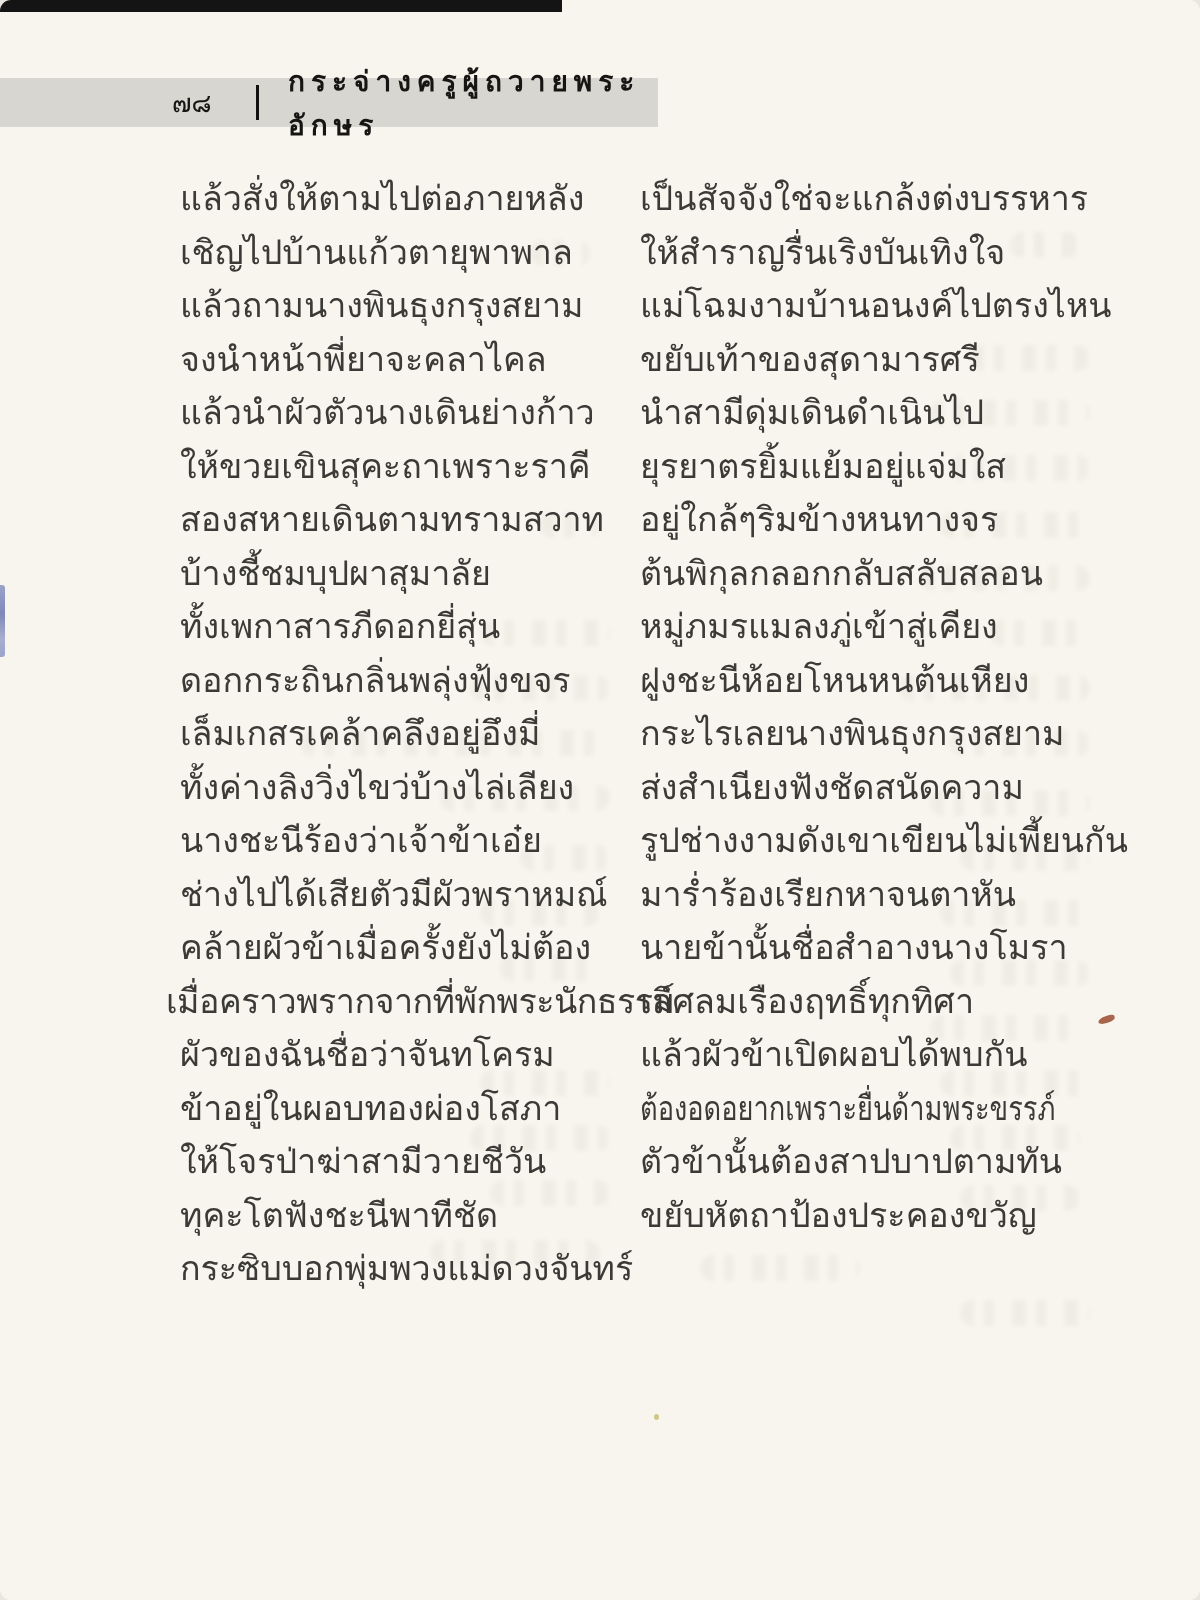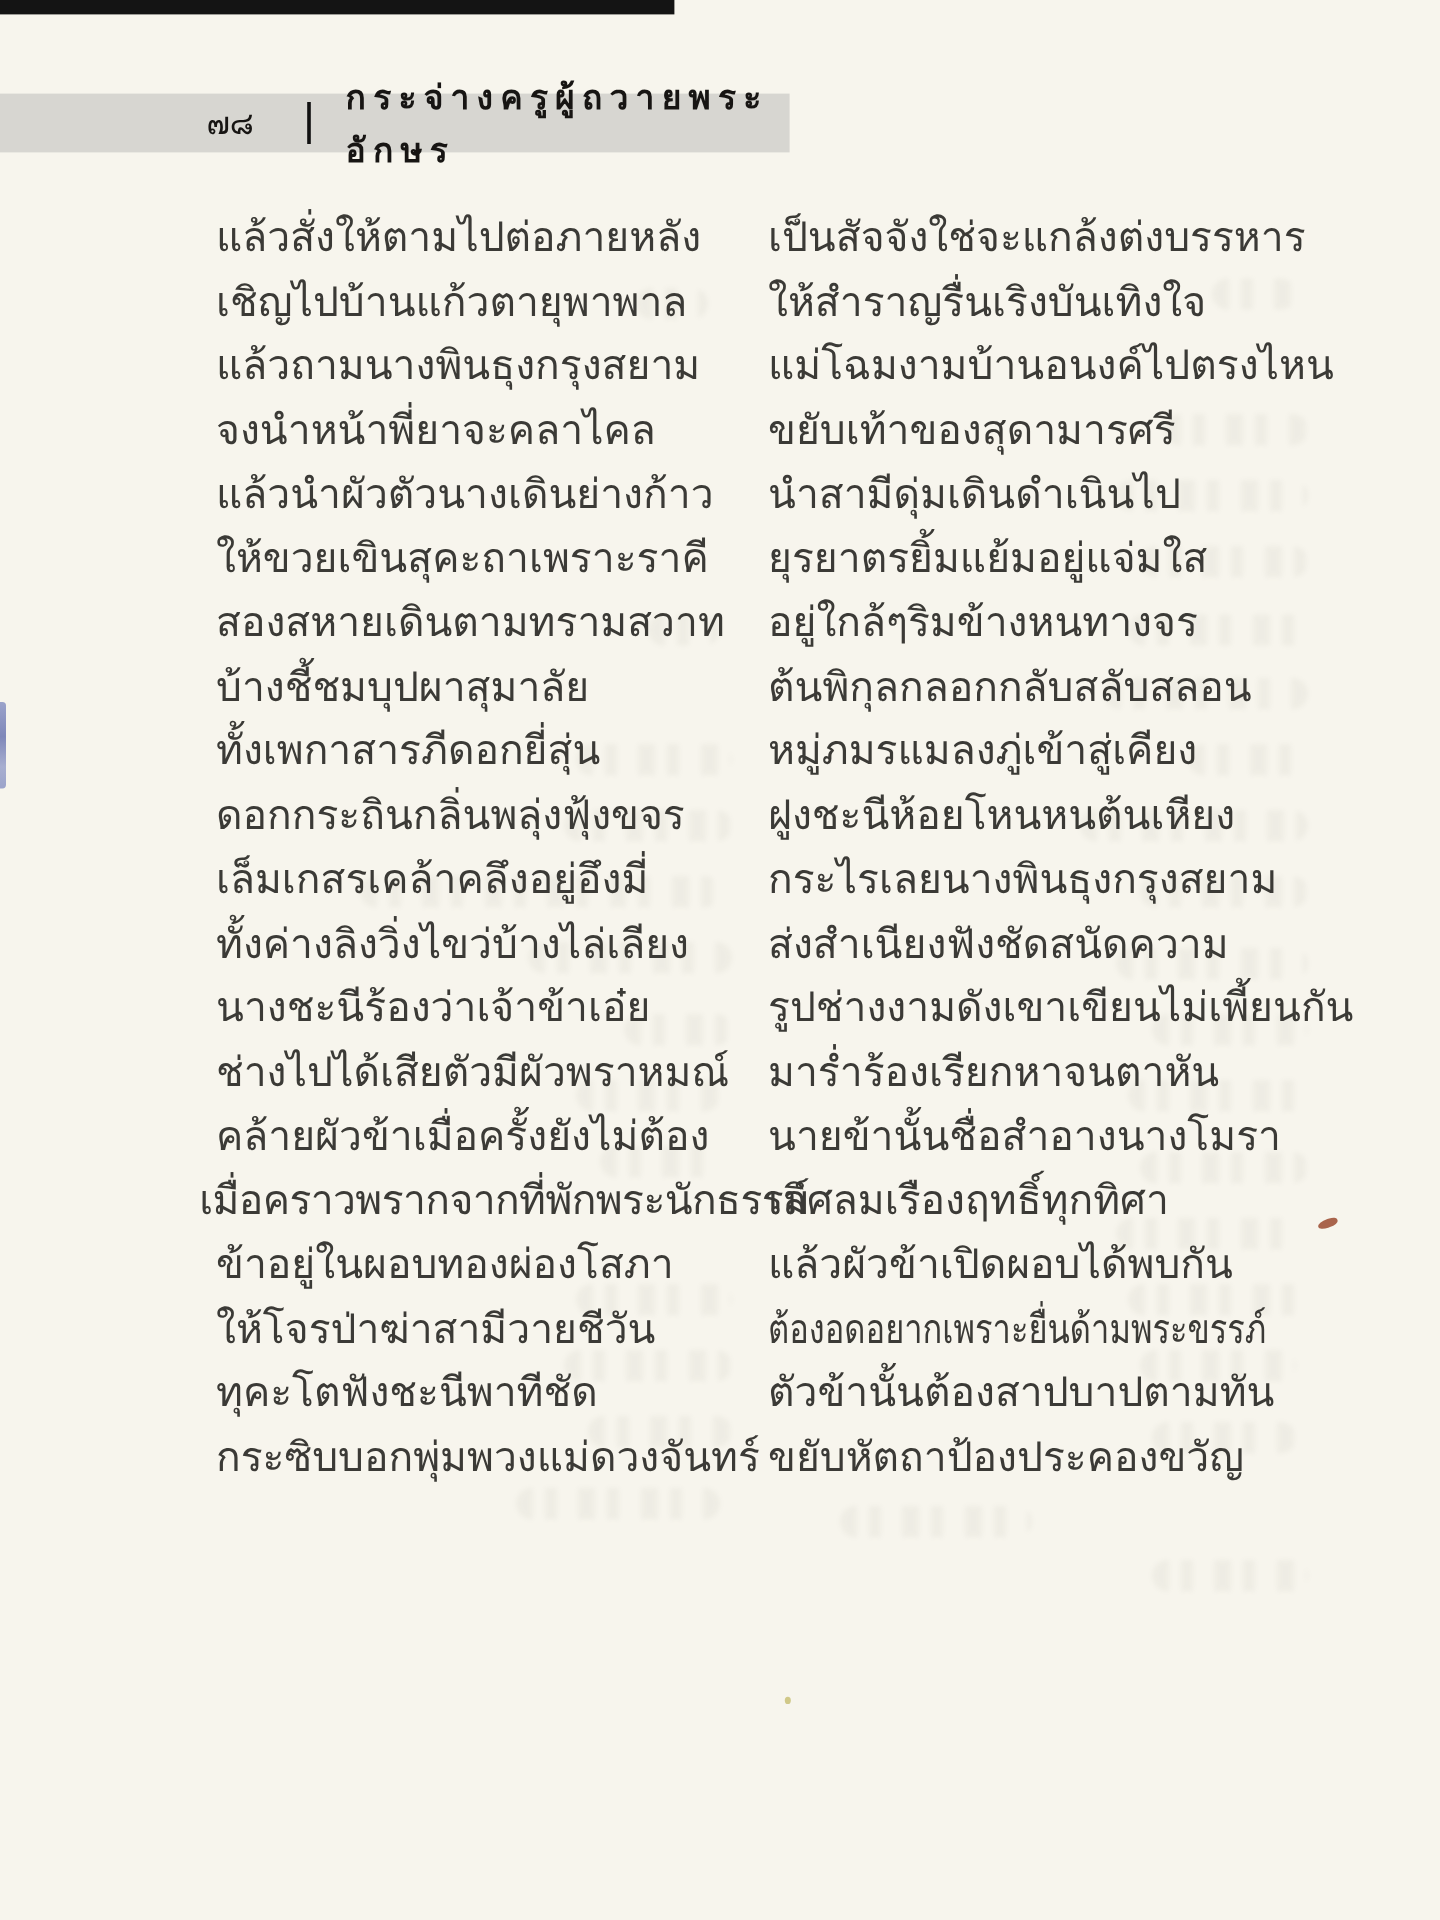--- a/index.html
+++ b/index.html
@@ -11,20 +11,21 @@
   }
   *{margin:0;padding:0;box-sizing:border-box;}
   html,body{background:#e8e6de;}
   .page{
     position:relative;
     width:1200px;height:1600px;
     background:var(--page-bg);
     overflow:hidden;
     font-family:"Liberation Sans","DejaVu Sans",sans-serif;
     color:var(--text);
+    border-radius:11px;
   }
   
   .top-strip{
     position:absolute;left:0;top:0;width:562px;height:12px;
     background:var(--top-strip);
   }
   
   .header-bar{
     position:absolute;left:0;top:78px;width:658px;height:49px;
     background:var(--header-bar);
@@ -137,20 +138,21 @@
     <div class="verse-line">สองสหายเดินตามทรามสวาท</div>
     <div class="verse-line">บ้างชี้ชมบุปผาสุมาลัย</div>
     <div class="verse-line">ทั้งเพกาสารภีดอกยี่สุ่น</div>
     <div class="verse-line">ดอกกระถินกลิ่นพลุ่งฟุ้งขจร</div>
     <div class="verse-line">เล็มเกสรเคล้าคลึงอยู่อึงมี่</div>
     <div class="verse-line">ทั้งค่างลิงวิ่งไขว่บ้างไล่เลียง</div>
     <div class="verse-line">นางชะนีร้องว่าเจ้าข้าเอ๋ย</div>
     <div class="verse-line">ช่างไปได้เสียตัวมีผัวพราหมณ์</div>
     <div class="verse-line">คล้ายผัวข้าเมื่อครั้งยังไม่ต้อง</div>
     <div class="verse-line long">เมื่อคราวพรากจากที่พักพระนักธรรม์</div>
+    <div class="verse-line">ผัวของฉันชื่อว่าจันทโครม</div>
     <div class="verse-line">ข้าอยู่ในผอบทองผ่องโสภา</div>
     <div class="verse-line">ให้โจรป่าฆ่าสามีวายชีวัน</div>
     <div class="verse-line">ทุคะโตฟังชะนีพาทีชัด</div>
     <div class="verse-line">กระซิบบอกพุ่มพวงแม่ดวงจันทร์</div>
   </div>
 
   <div class="column right">
     <div class="verse-line">เป็นสัจจังใช่จะแกล้งต่งบรรหาร</div>
     <div class="verse-line">ให้สำราญรื่นเริงบันเทิงใจ</div>
     <div class="verse-line">แม่โฉมงามบ้านอนงค์ไปตรงไหน</div>

